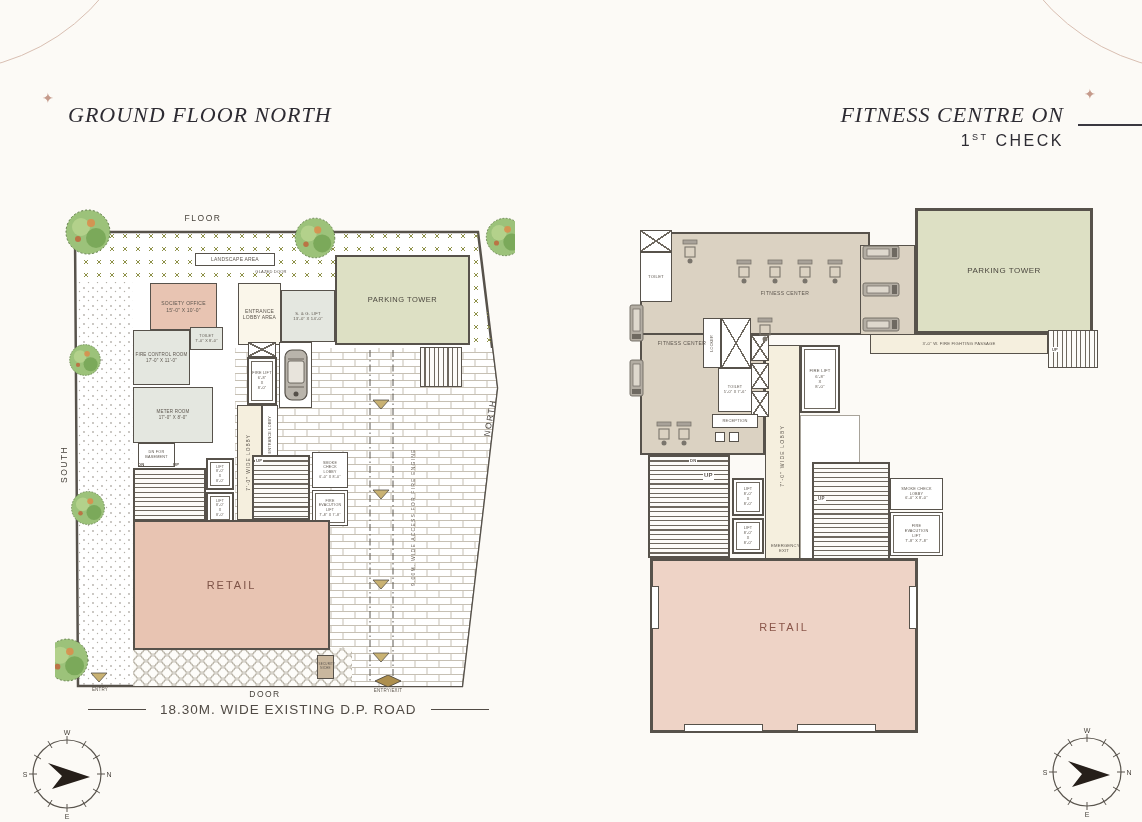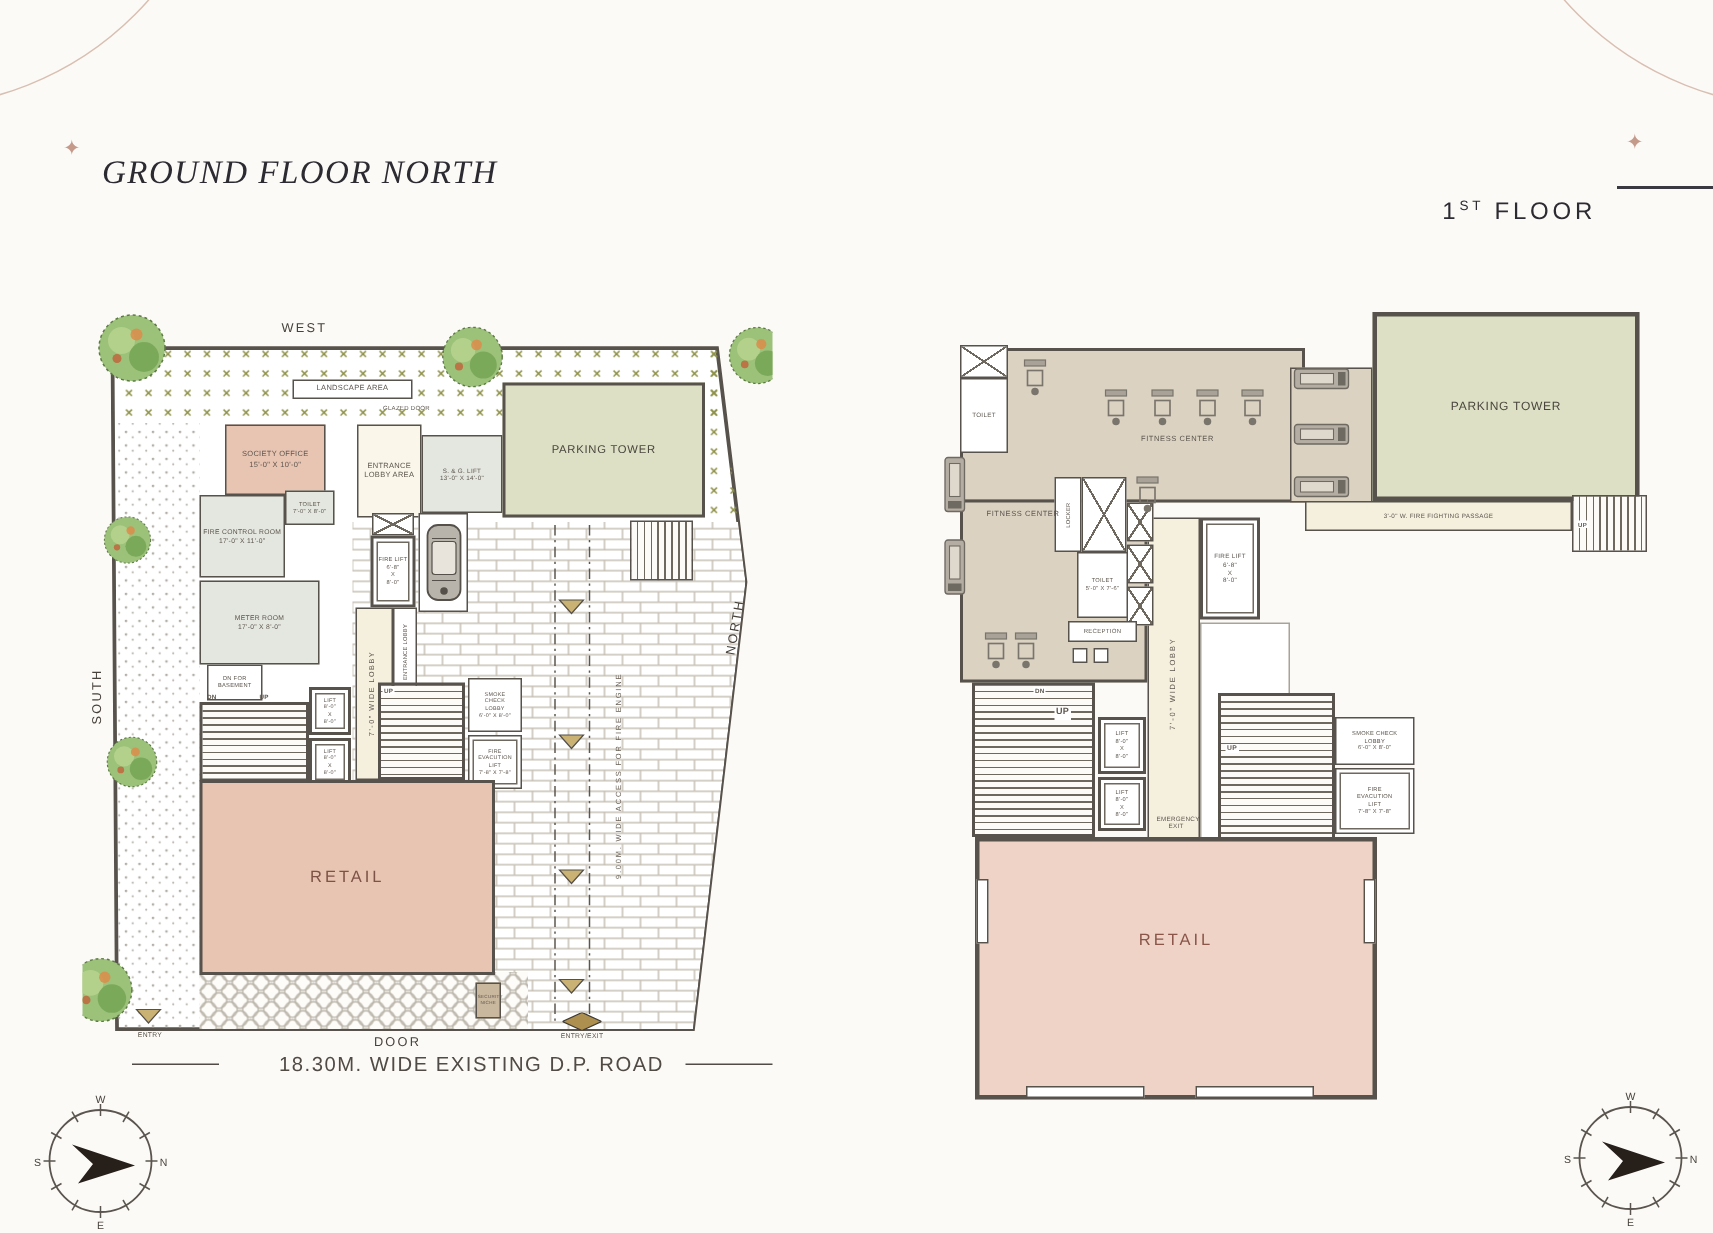--- a/index.html
+++ b/index.html
@@ -33,36 +33,37 @@
   .green{background:#dde0c4;}
   .pinkL{background:#e8c4b2;}
   .pinkR{background:#eed3c6;}
   .grayroom{background:#e4e7e0;}
   .white{background:#fff;}
   .innerbox{position:absolute;inset:2px;border:1px solid #6e685f;display:flex;align-items:center;justify-content:center;}
   .dir{position:absolute;font-size:8.5px;letter-spacing:1.5px;color:#47423c;}
   .win{position:absolute;background:#fff;border:1.5px solid #57524b;box-sizing:border-box;}
   .road{position:absolute;display:flex;align-items:center;gap:14px;color:#514b45;}
   .road .dash{height:1.6px;background:#514b45;width:58px;}
-  .road .rtext{font-size:13.5px;letter-spacing:1px;white-space:nowrap;margin-left:26px;}
+  .road .rtext{font-size:13.5px;letter-spacing:1px;white-space:nowrap;}
   .rule{position:absolute;height:1.6px;background:#3a3840;}
 </style>
 </head>
 <body>
 
 <div id="page">
 
   <div class="arc" style="left:-270px;top:-350px;"></div>
   <div class="arc" style="right:-270px;top:-350px;"></div>
   <div class="star" style="left:42px;top:90px;">✦</div>
   <div class="star" style="left:1084px;top:86px;">✦</div>
   <div class="rule" style="left:1078px;top:124px;width:64px;"></div>
 
   <div class="title" style="left:68px;top:102px;">GROUND FLOOR NORTH</div>
-  <div class="subtitle" style="right:78px;top:132px;"><span>1</span><sup>ST</sup><span> FLOOR</span></div>
+  <div class="title" style="right:78px;top:102px;text-align:right;">FITNESS CENTRE ON</div>
+  <div class="subtitle" style="right:78px;top:132px;"><span>1</span><sup>ST</sup><span> CHECK</span></div>
 
   <div class="abs" style="left:55px;top:205px;width:460px;height:530px;">
 
     <svg width="460" height="530" class="abs" style="left:0;top:0;">
       <defs>
         <pattern id="pcross" width="13" height="13" patternUnits="userSpaceOnUse">
           <path d="M3,3 l4,4 M7,3 l-4,4" stroke="#8e9148" stroke-width="1" fill="none"></path>
         </pattern>
         <pattern id="pdots" width="9" height="9" patternUnits="userSpaceOnUse">
           <circle cx="2" cy="2" r="0.9" fill="#b3afa8"></circle>
@@ -190,21 +191,21 @@
     <div class="room pinkL" style="left:78px;top:315px;width:197px;height:130px;border-width:2.5px;">
       <div class="clbl" style="font-size:11px;letter-spacing:2px;color:#7d5347;">RETAIL</div>
     </div>
     <div class="room thin" style="left:262px;top:450px;width:17px;height:24px;background:#c9b79e;">
       <div class="clbl" style="font-size:3px;width:14px;">SECURITY NICHE</div>
     </div>
 
     <div class="rlbl vlbl" style="left:355px;top:215px;height:195px;font-size:5px;letter-spacing:1.2px;color:#6b6258;">9.00M.  WIDE  ACCESS  FOR  FIRE ENGINE</div>
     <div class="dir" style="left:416px;top:208px;transform:rotate(-80deg);transform-origin:center;">NORTH</div>
     <div class="dir vlbl" style="left:4px;top:222px;height:56px;">SOUTH</div>
-    <div class="dir" style="left:118px;top:8px;width:60px;text-align:center;">WEST</div>
+    <div class="dir" style="left:118px;top:8px;width:60px;text-align:center;">FLOOR</div>
     <div class="dir" style="left:180px;top:484px;width:60px;text-align:center;">DOOR</div>
     <div class="rlbl" style="left:30px;top:482px;width:30px;font-size:4.5px;">ENTRY</div>
     <svg class="abs" style="left:320px;top:470px;" width="26" height="12">
       <polygon points="13,0 26,6 13,12 0,6" fill="#ad8f4f" stroke="#3f3a33" stroke-width="0.8"></polygon>
     </svg>
     <div class="rlbl" style="left:313px;top:483px;width:40px;font-size:4.5px;">ENTRY/EXIT</div>
 
     <div class="room thin white" style="left:140px;top:48px;width:80px;height:13px;border-width:1px;">
       <div class="clbl" style="font-size:5px;">LANDSCAPE AREA</div>
     </div>

